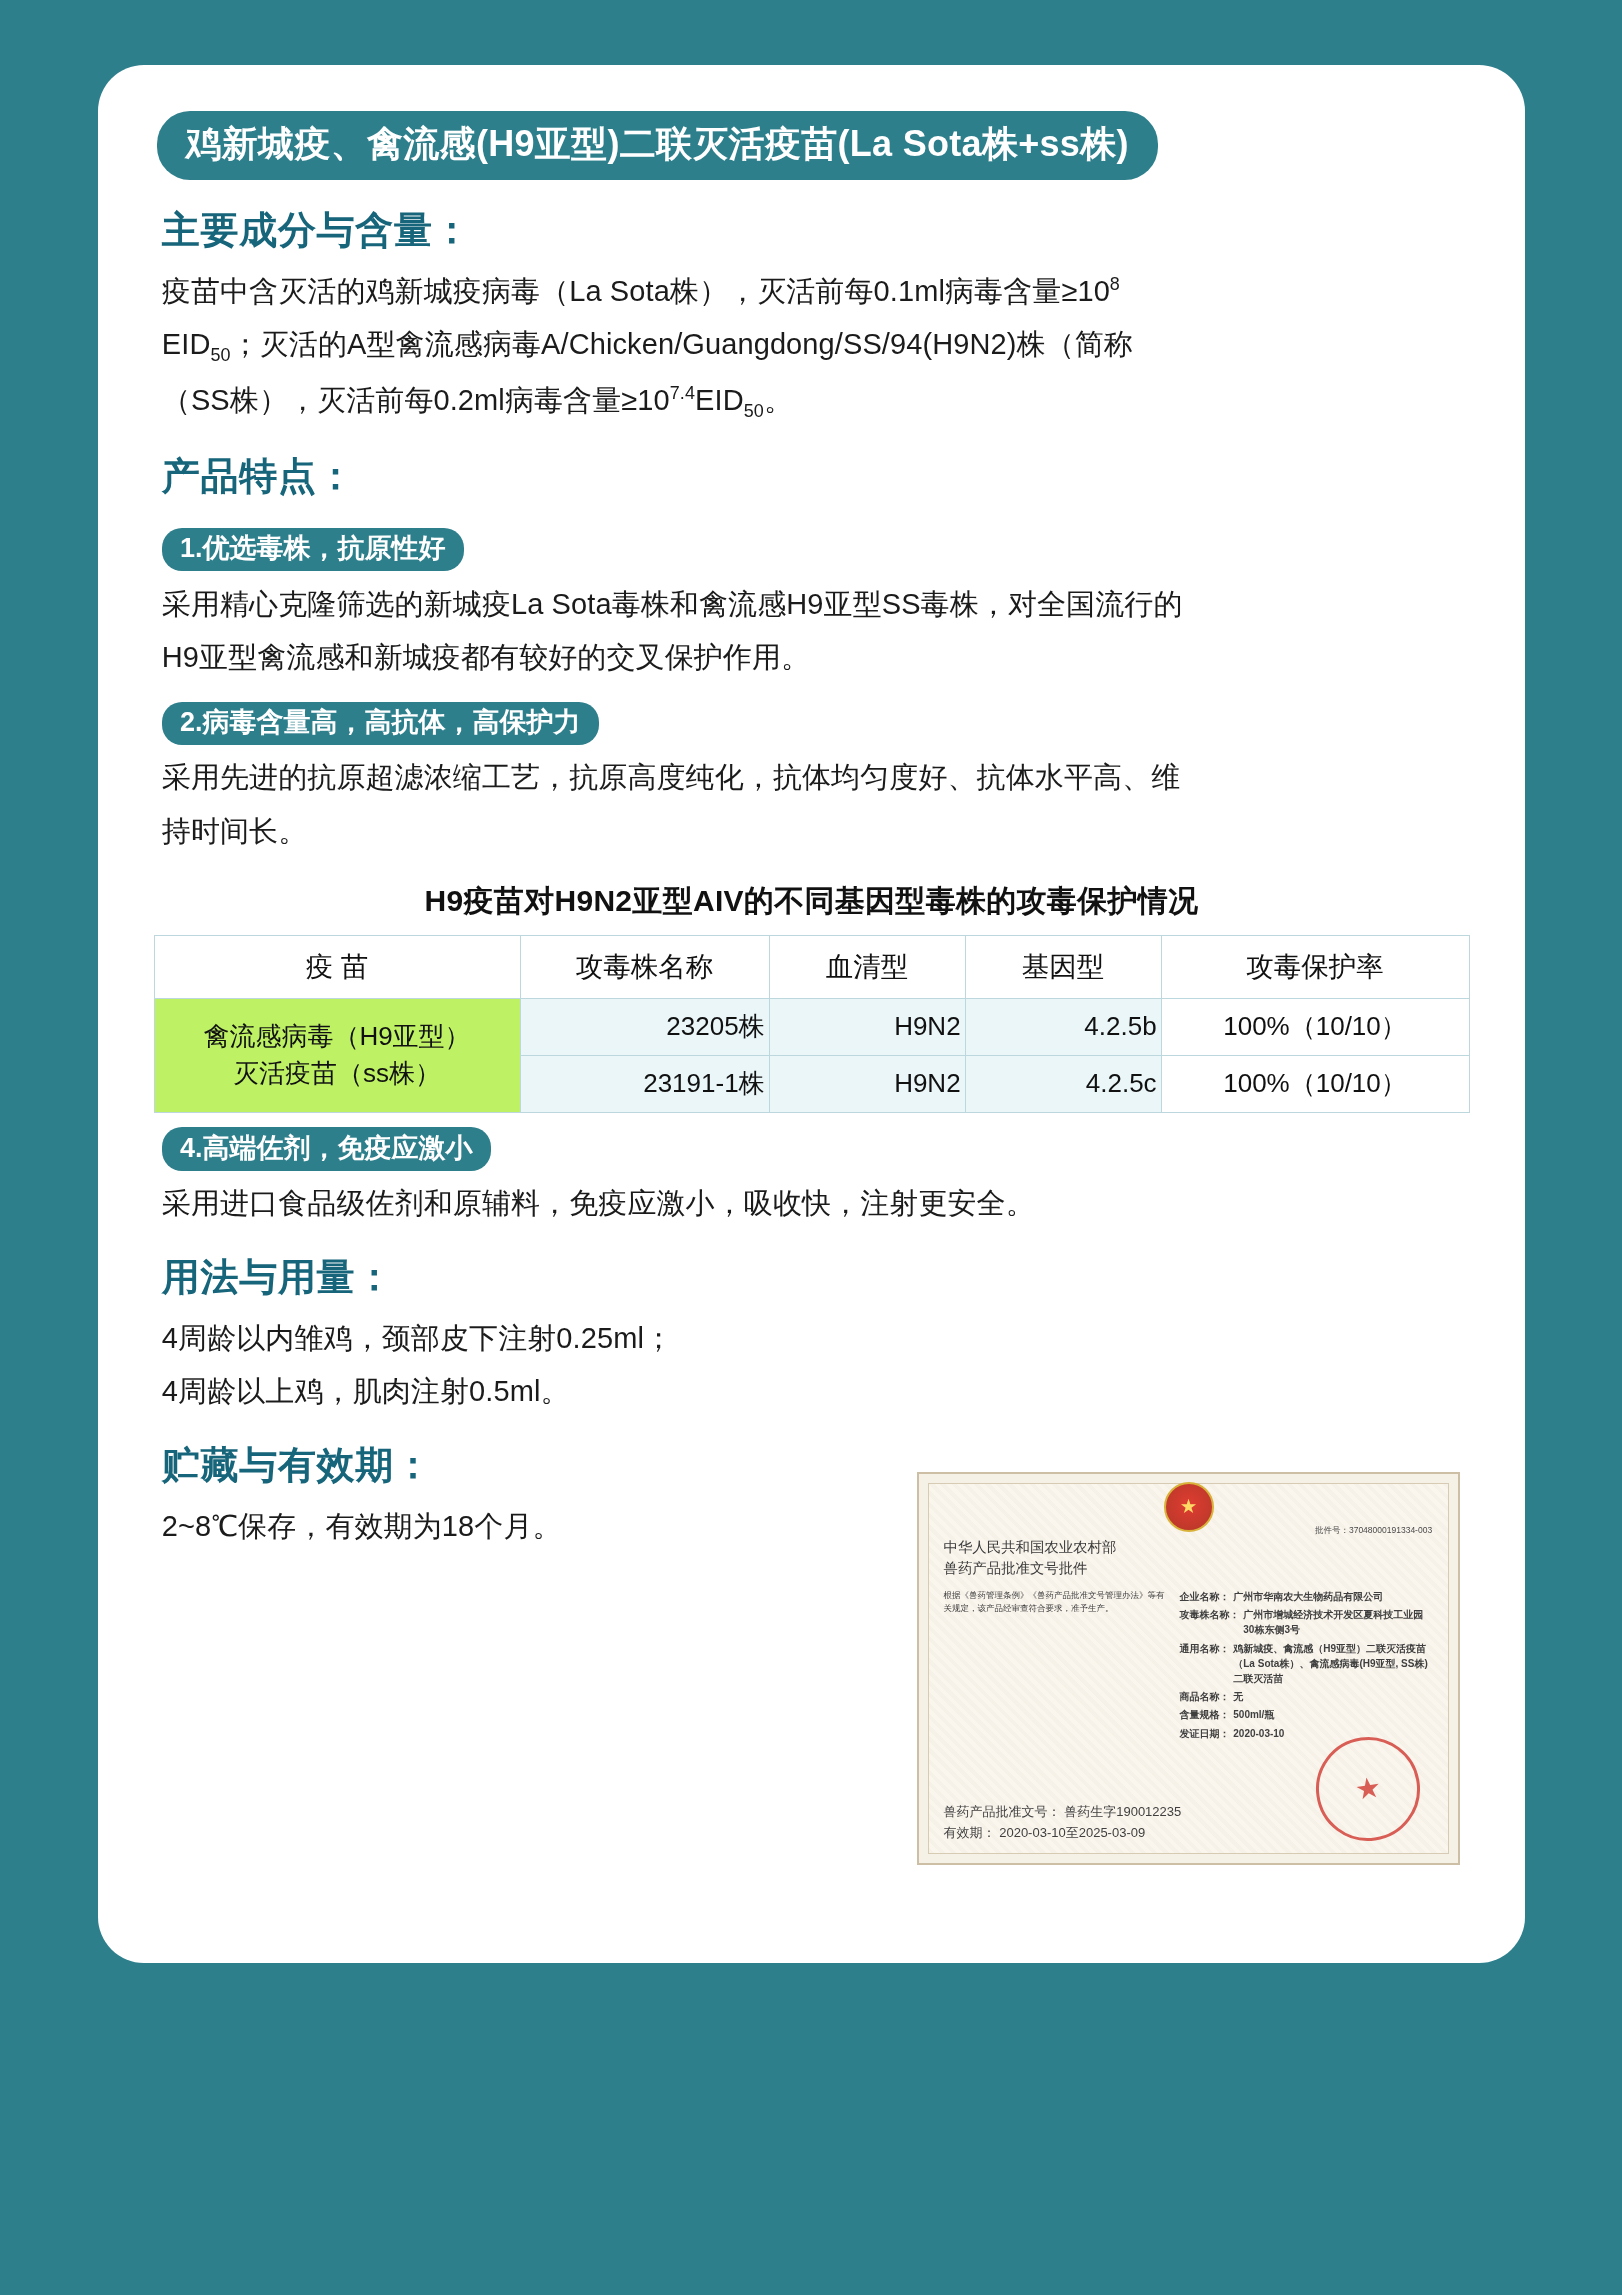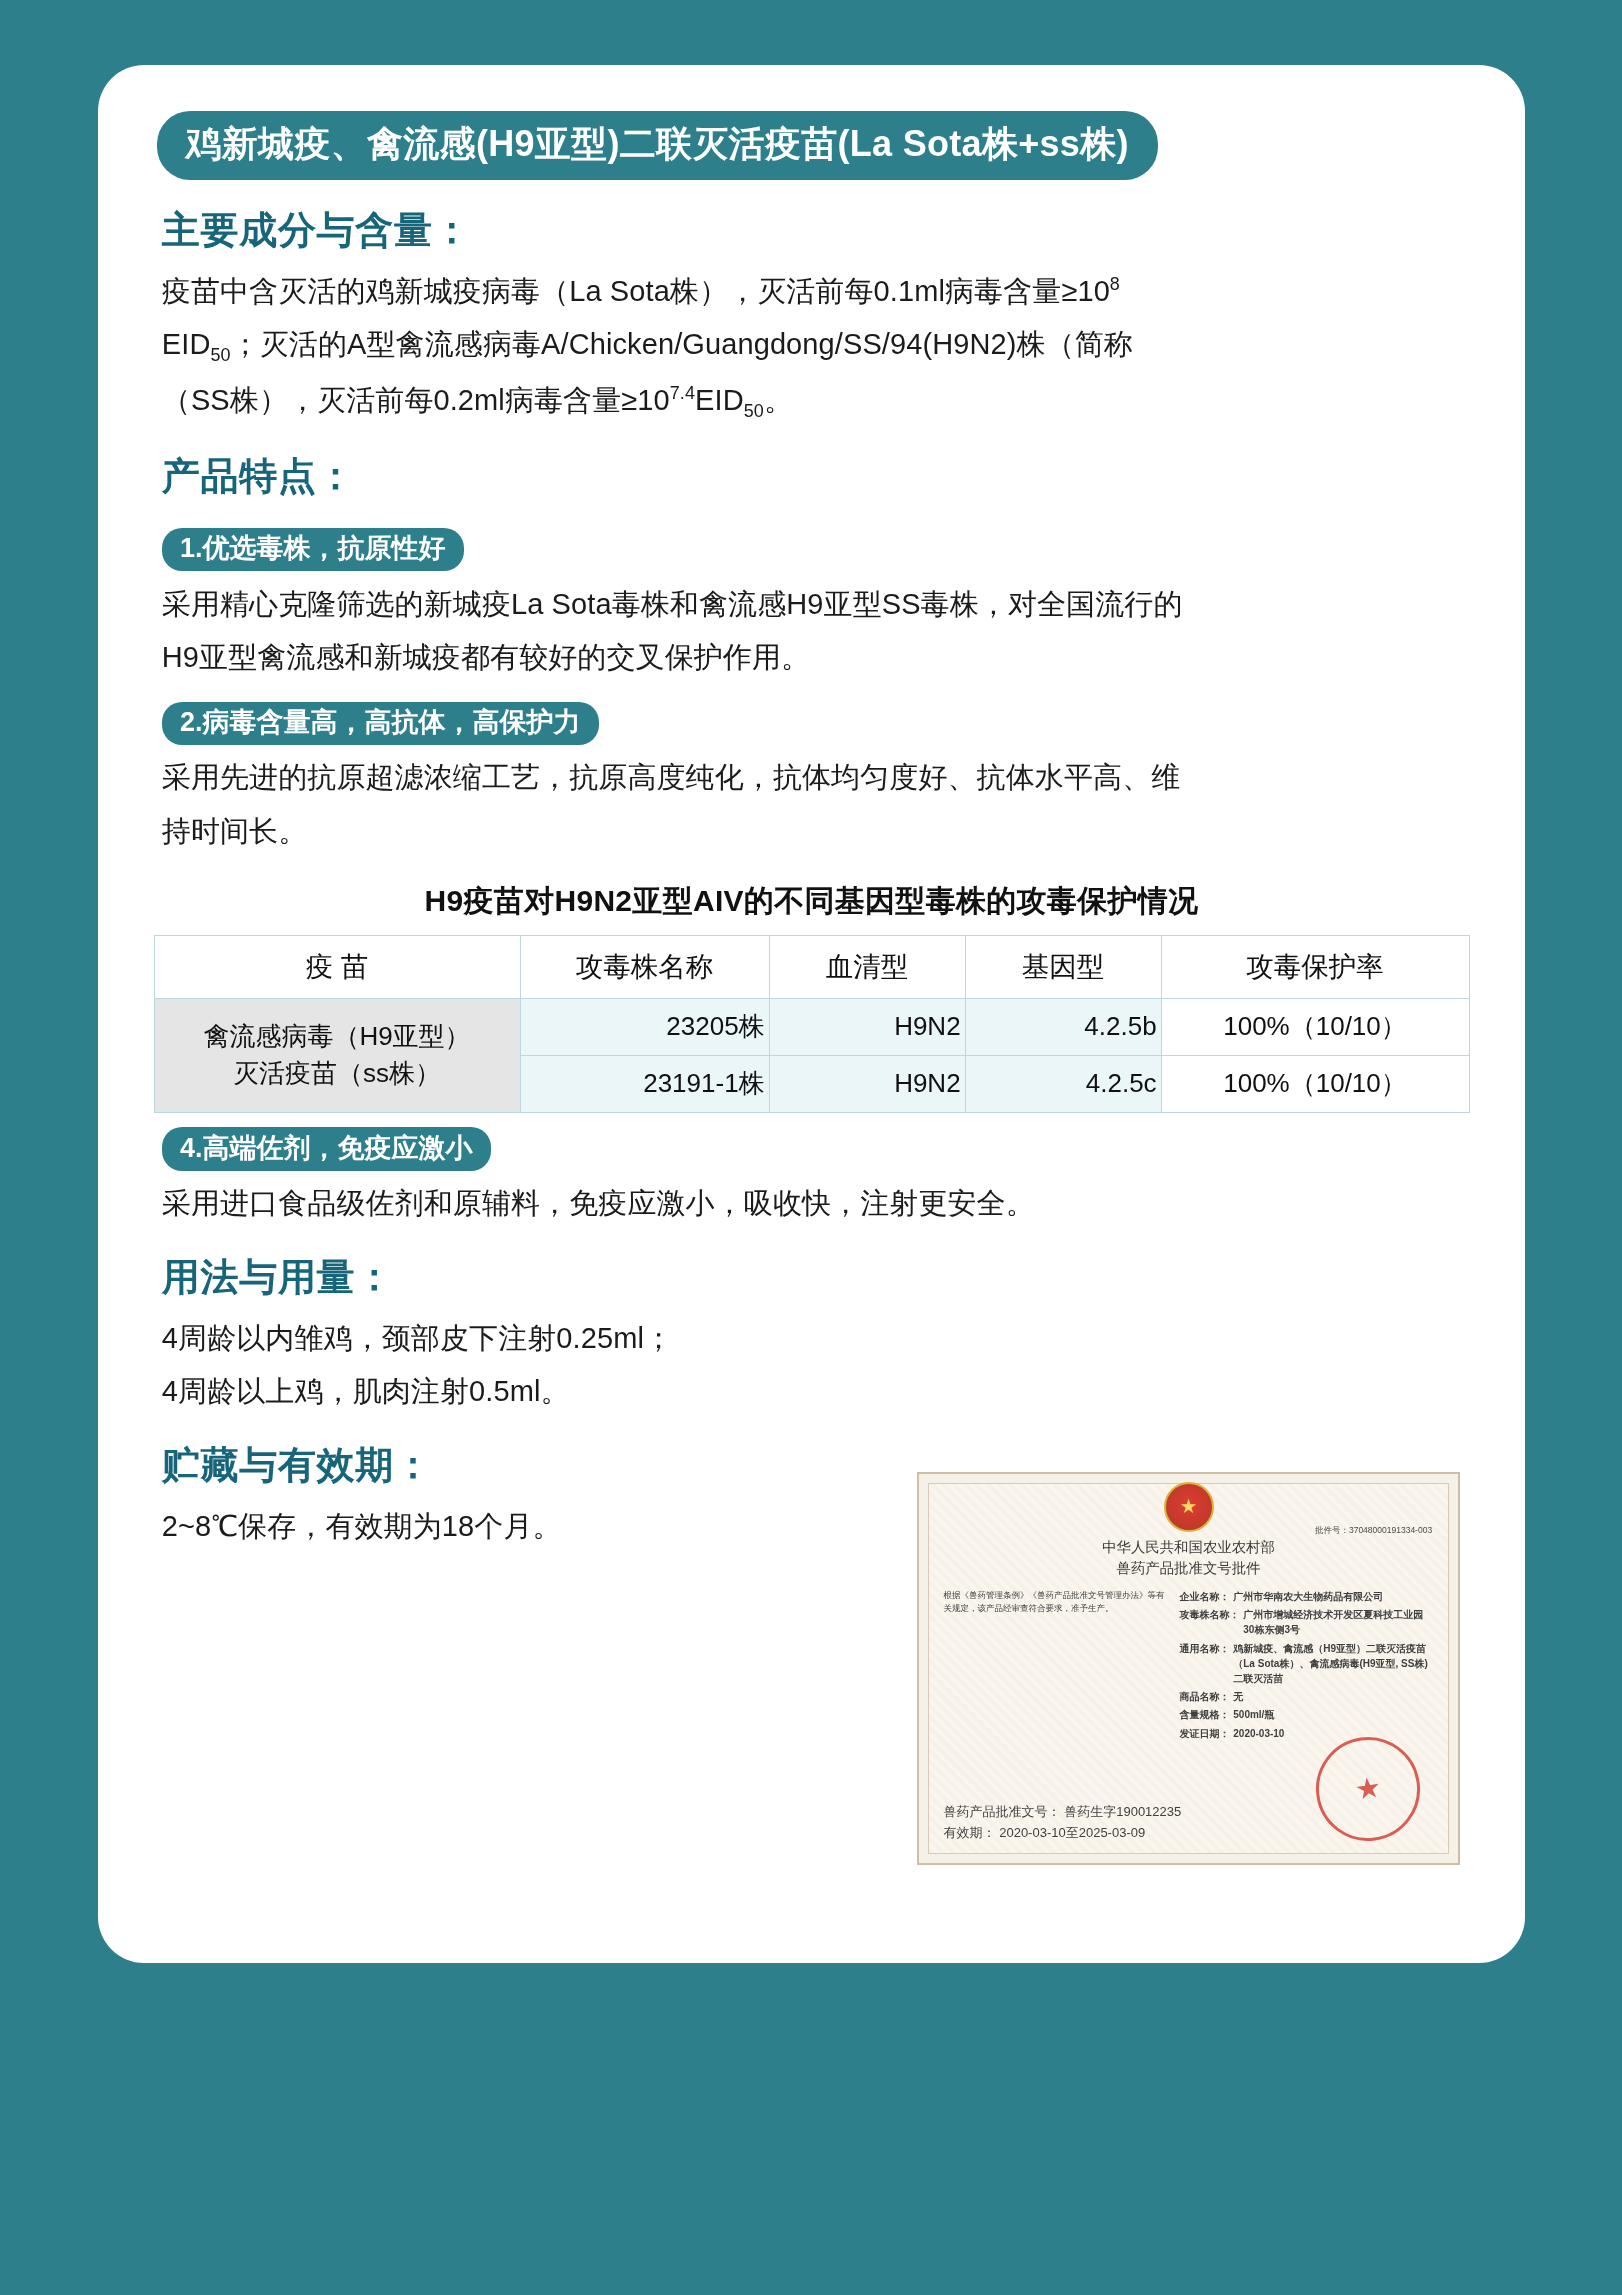--- a/index.html
+++ b/index.html
@@ -94,21 +94,21 @@
   }
   table.data thead th {
     background: #ffffff;
     font-size: 27.5px;
     padding: 13px 3.9px;
   }
   table.data td.tint { background: #eaf6f8; text-align: right; }
   td.vac-name {
     font-size: 27.5px;
     line-height: 1.45;
-    background: #e5e5e5;
+    background: #bef264;
   }
   
   .cert {
     position: absolute;
     right: 65px;
     bottom: 98px;
     width: 543px;
     height: 393px;
     background: #f6f1e6;
     border: 2px solid #cdbfa6;
@@ -140,21 +140,21 @@
   .cert-emblem::after {
     content: "★";
     position: absolute;
     left: 50%; top: 50%;
     transform: translate(-50%,-52%);
     color: #ffd966;
     font-size: 19.6px;
     line-height: 1;
   }
   .cert-title {
-    text-align: center;
+    text-align: left;
     font-size: 14.4px;
     color: #3b3b3b;
     margin-top: 42px;
     line-height: 1.5;
     font-family: "Liberation Serif", serif;
   }
   .cert-no {
     position: absolute;
     right: 15.7px;
     top: 41px;

